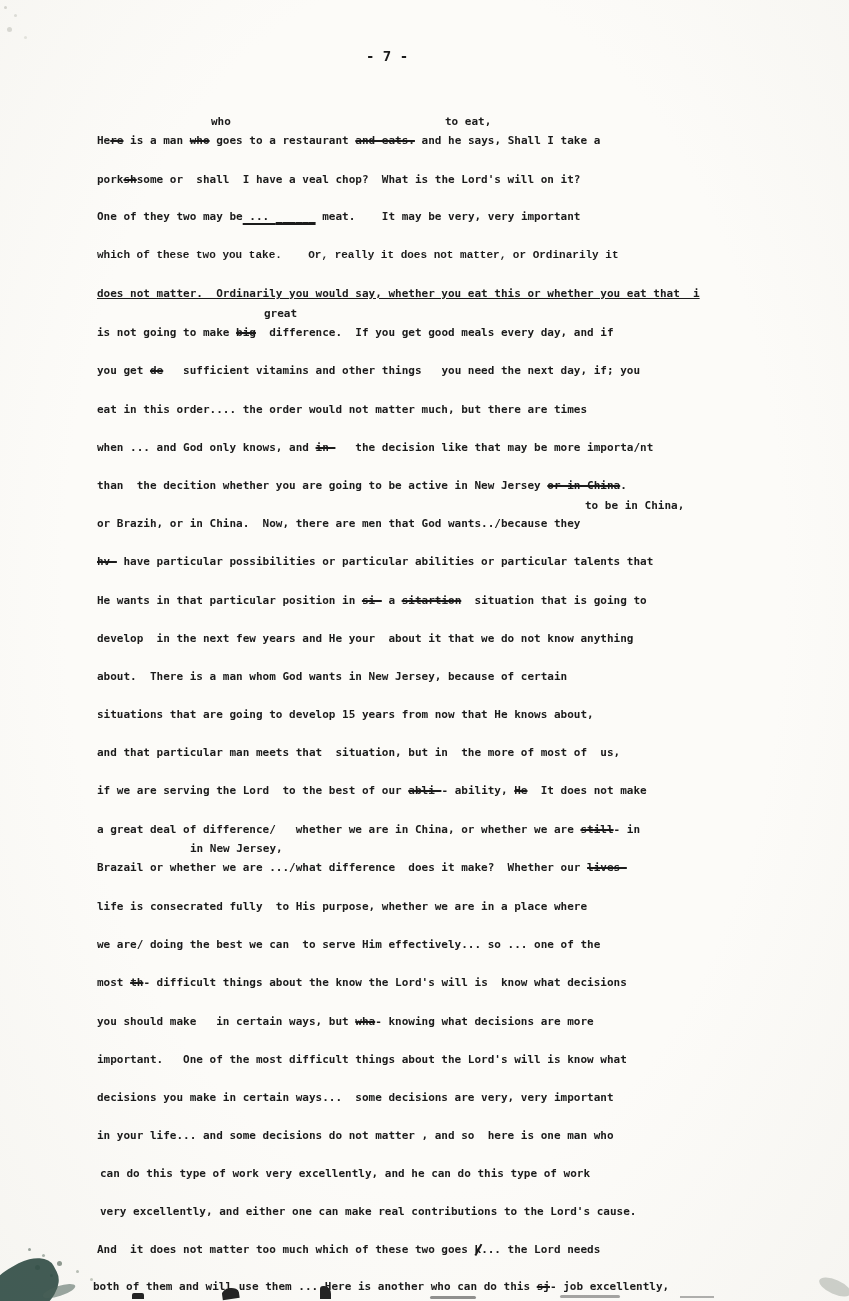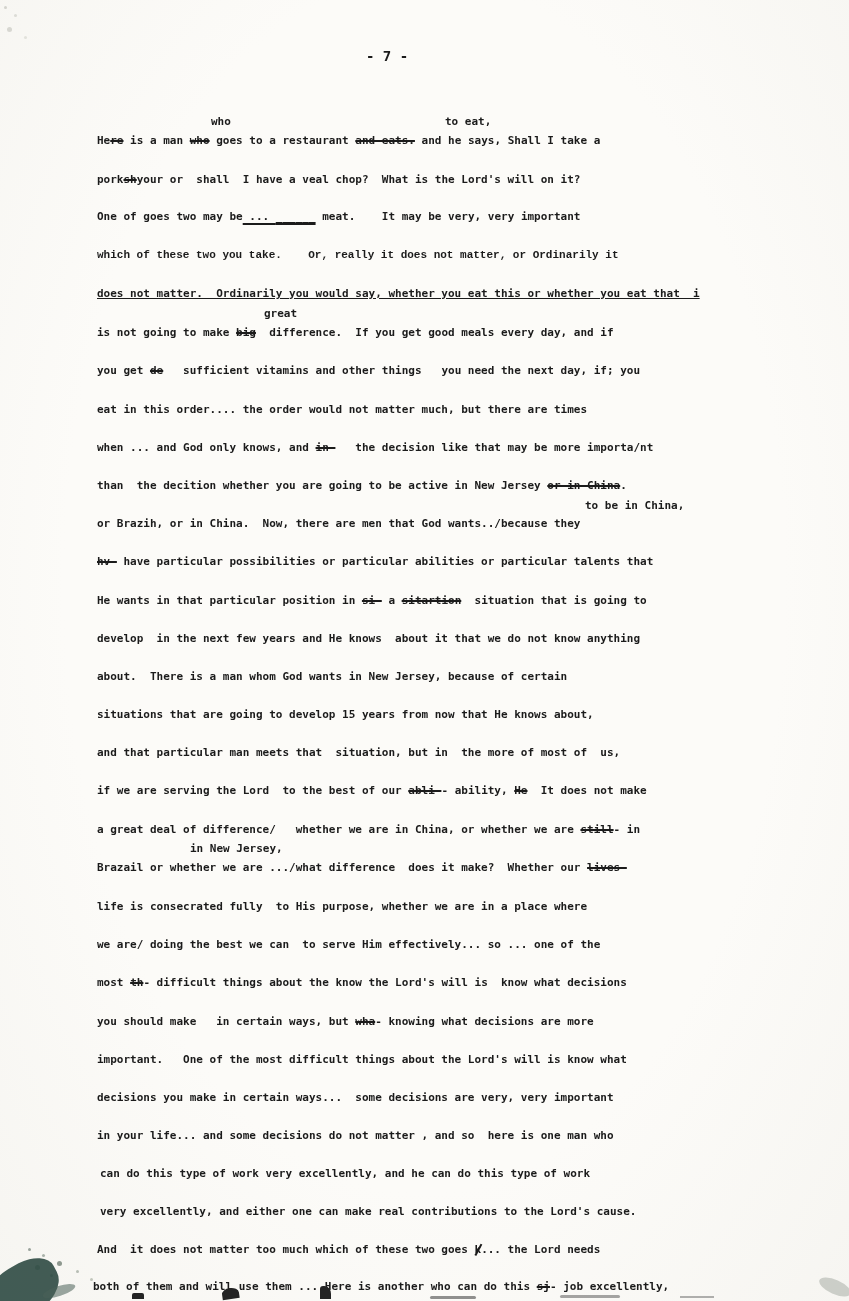--- a/index.html
+++ b/index.html
@@ -85,35 +85,35 @@
 </head>
 <body>
 
 <div class="page">
   <div class="page-number">- 7 -</div>
 
   <div>
       <div class="tline" style="left: 211px; top: 91px;"><span>who</span></div>
       <div class="tline" style="left: 445px; top: 91px;"><span>to eat,</span></div>
       <div class="tline" style="left: 97px; top: 110px;"><span>He</span><span class="strike">re</span><span> is a man </span><span class="strike">who</span><span> goes to a restaurant </span><span class="strike">and eats.</span><span> and he says, Shall I take a</span></div>
-      <div class="tline" style="left: 97px; top: 149px;"><span>pork</span><span class="strike">sh</span><span>your or  shall  I have a veal chop?  What is the Lord's will on it?</span></div>
-      <div class="tline" style="left: 97px; top: 186px;"><span>One of goes two may be</span><span class="uline"> ... </span><span class="uline">______</span><span> meat.    It may be very, very important</span></div>
+      <div class="tline" style="left: 97px; top: 149px;"><span>pork</span><span class="strike">sh</span><span>some or  shall  I have a veal chop?  What is the Lord's will on it?</span></div>
+      <div class="tline" style="left: 97px; top: 186px;"><span>One of they two may be</span><span class="uline"> ... </span><span class="uline">______</span><span> meat.    It may be very, very important</span></div>
       <div class="tline" style="left: 97px; top: 225px; font-family: Liberation Mono, monospace;"><span>which of these two you take.    Or, really it does not matter, or Ordinarily it</span></div>
       <div class="tline" style="left: 97px; top: 263px; text-decoration: underline;"><span>does not matter.  Ordinarily you would say, whether you eat this or whether you eat that  i</span></div>
       <div class="tline" style="left: 264px; top: 283px;"><span>great</span></div>
       <div class="tline" style="left: 97px; top: 302px;"><span>is not going to make </span><span class="strike">big</span><span>  difference.  If you get good meals every day, and if</span></div>
       <div class="tline" style="left: 97px; top: 340px;"><span>you get </span><span class="strike">de</span><span>   sufficient vitamins and other things   you need the next day, if; you</span></div>
       <div class="tline" style="left: 97px; top: 379px;"><span>eat in this order.... the order would not matter much, but there are times</span></div>
       <div class="tline" style="left: 97px; top: 417px;"><span>when ... and God only knows, and </span><span class="strike">in-</span><span>   the decision like that may be more importa/nt</span></div>
       <div class="tline" style="left: 97px; top: 455px;"><span>than  the decition whether you are going to be active in New Jersey </span><span class="strike">or in China</span><span>.</span></div>
       <div class="tline" style="left: 585px; top: 475px;"><span>to be in China,</span></div>
       <div class="tline" style="left: 97px; top: 493px;"><span>or Brazih, or in China.  Now, there are men that God wants../because they</span></div>
       <div class="tline" style="left: 97px; top: 531px;"><span class="strike">hv-</span><span> have particular possibilities or particular abilities or particular talents that</span></div>
       <div class="tline" style="left: 97px; top: 570px;"><span>He wants in that particular position in </span><span class="strike">si-</span><span> a </span><span class="strike">sitartion</span><span>  situation that is going to</span></div>
-      <div class="tline" style="left: 97px; top: 608px;"><span>develop  in the next few years and He knows  about it that we do not know anything</span></div>
+      <div class="tline" style="left: 97px; top: 608px;"><span>develop  in the next few years and He your  about it that we do not know anything</span></div>
       <div class="tline" style="left: 97px; top: 646px;"><span>about.  There is a man whom God wants in New Jersey, because of certain</span></div>
       <div class="tline" style="left: 97px; top: 684px;"><span>situations that are going to develop 15 years from now that He knows about,</span></div>
       <div class="tline" style="left: 97px; top: 722px;"><span>and that particular man meets that  situation, but in  the more of most of  us,</span></div>
       <div class="tline" style="left: 97px; top: 760px;"><span>if we are serving the Lord  to the best of our </span><span class="strike">abli-</span><span>- ability, </span><span class="strike">He</span><span>  It does not make</span></div>
       <div class="tline" style="left: 97px; top: 799px;"><span>a great deal of difference/   whether we are in China, or whether we are </span><span class="strike">still</span><span>- in</span></div>
       <div class="tline" style="left: 190px; top: 818px;"><span>in New Jersey,</span></div>
       <div class="tline" style="left: 97px; top: 837px;"><span>Brazail or whether we are .../what difference  does it make?  Whether our </span><span class="strike">lives-</span></div>
       <div class="tline" style="left: 97px; top: 876px;"><span>life is consecrated fully  to His purpose, whether we are in a place where</span></div>
       <div class="tline" style="left: 97px; top: 914px;"><span>we are/ doing the best we can  to serve Him effectively... so ... one of the</span></div>
       <div class="tline" style="left: 97px; top: 952px;"><span>most </span><span class="strike">th</span><span>- difficult things about the know the Lord's will is  know what decisions</span></div>

